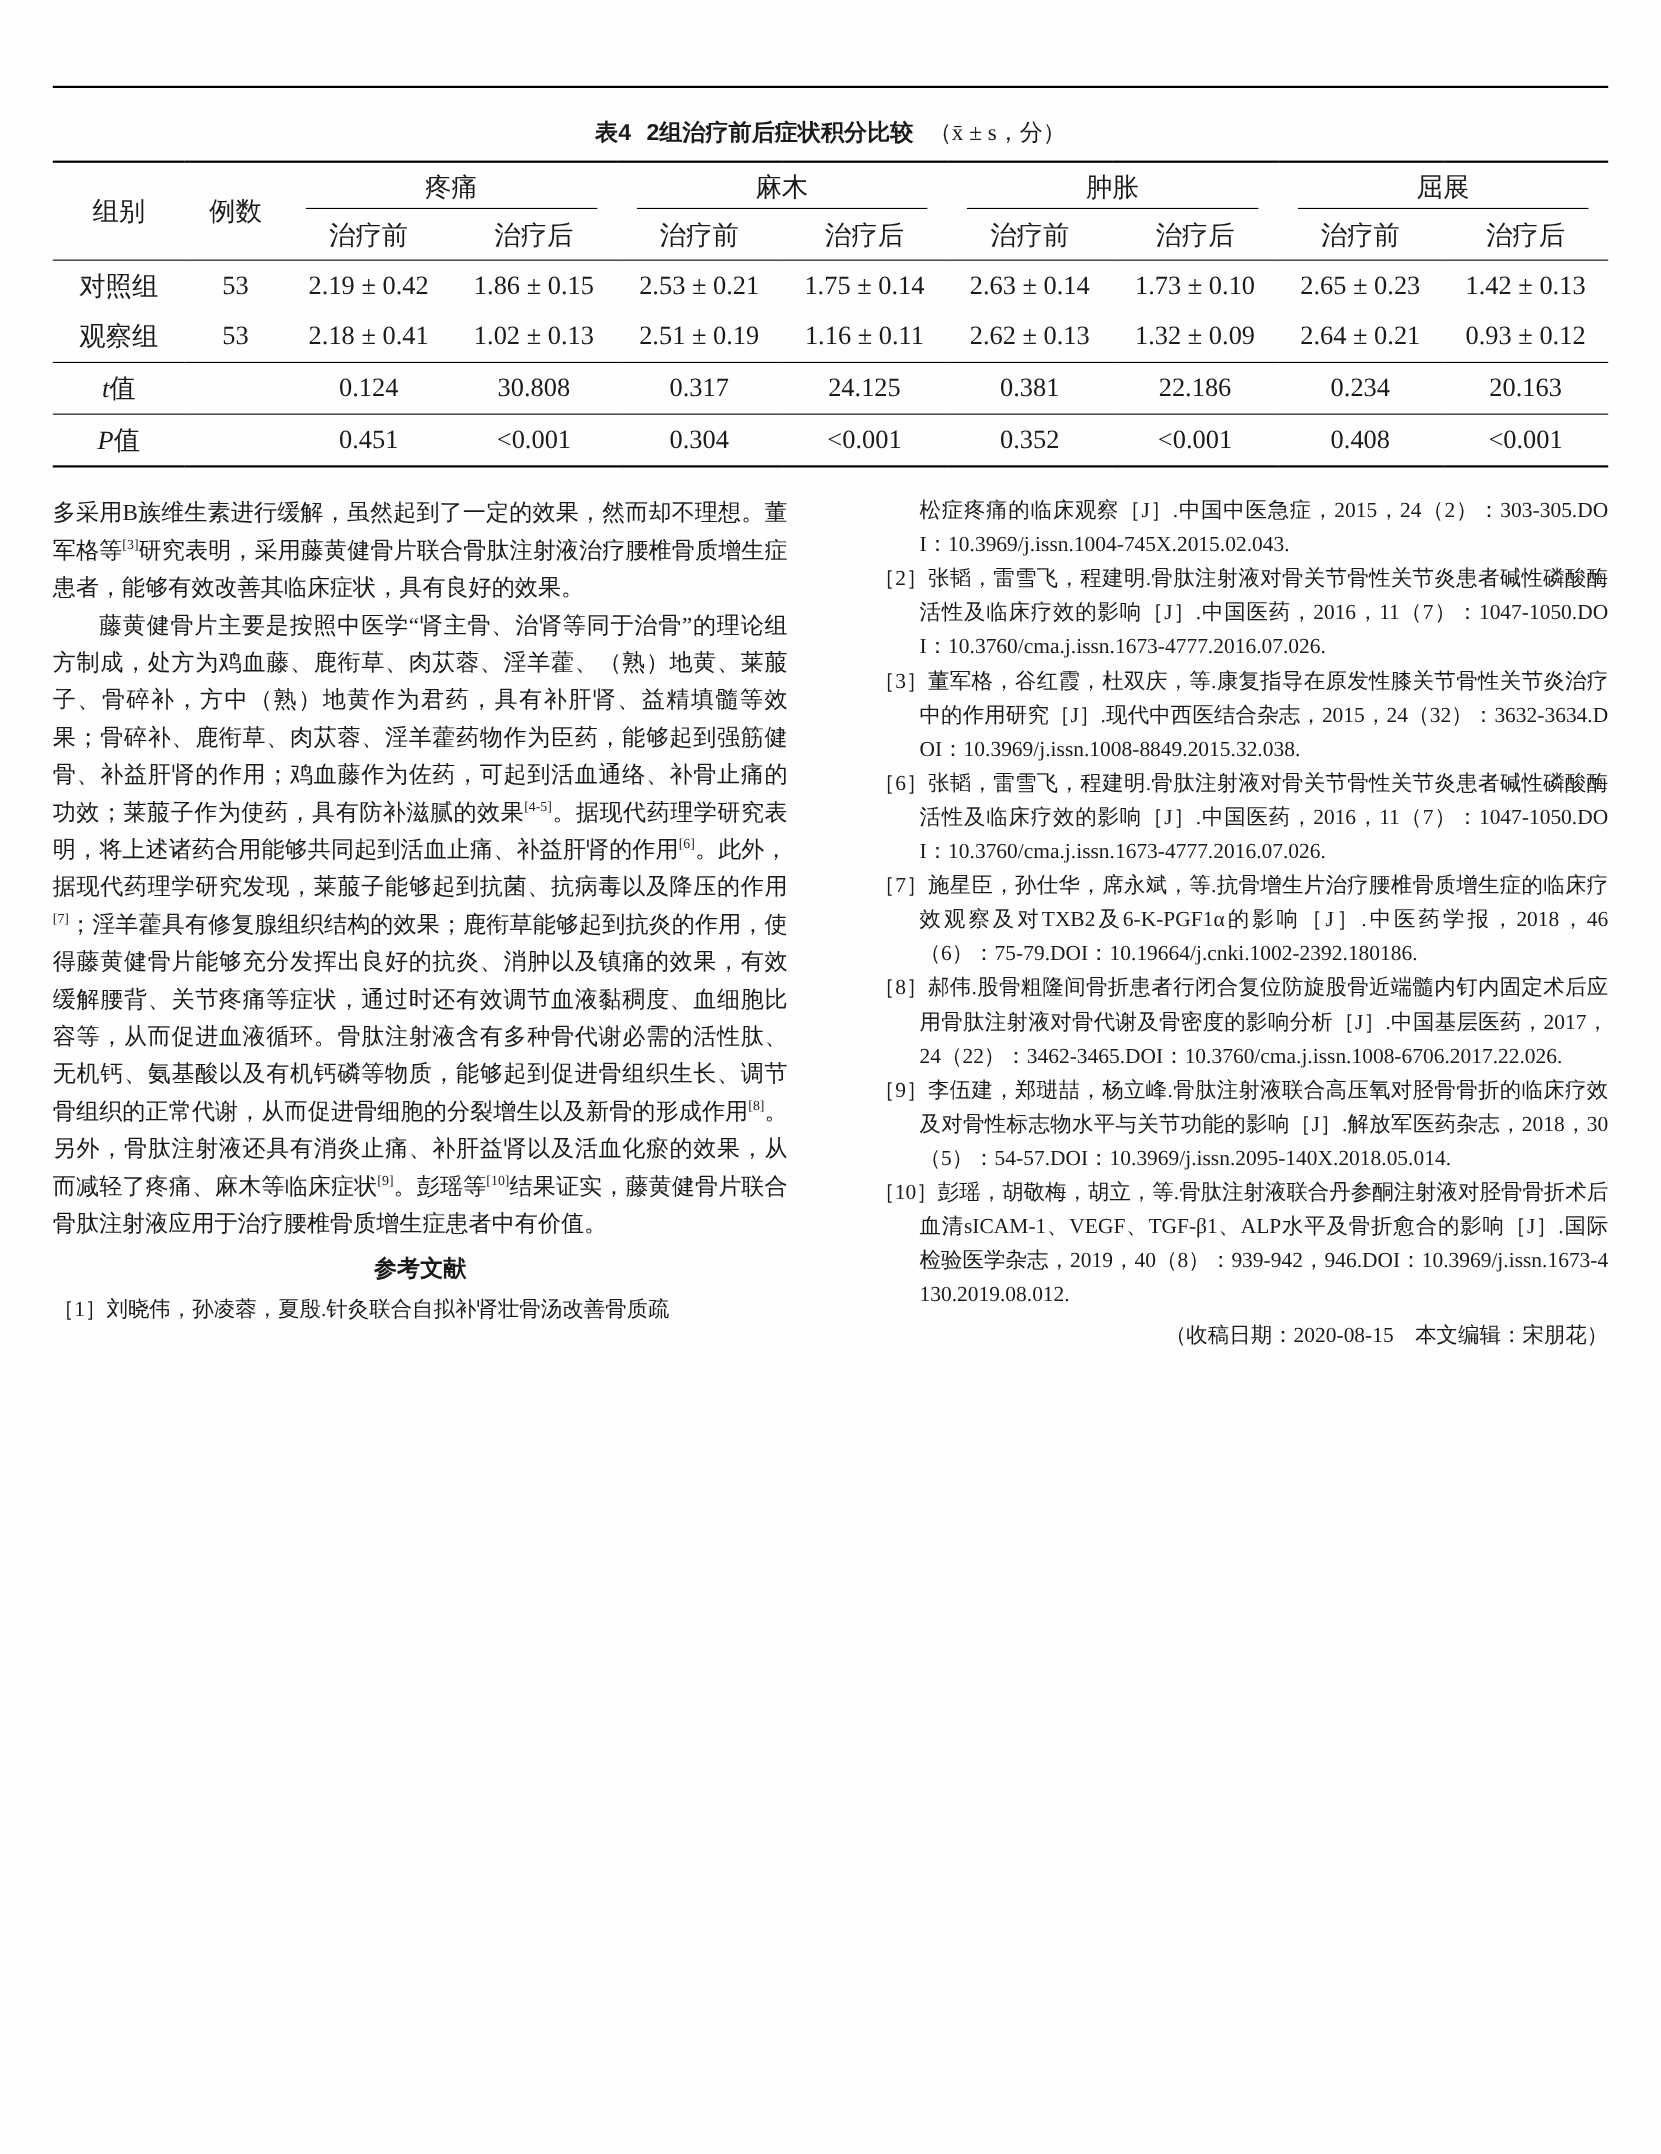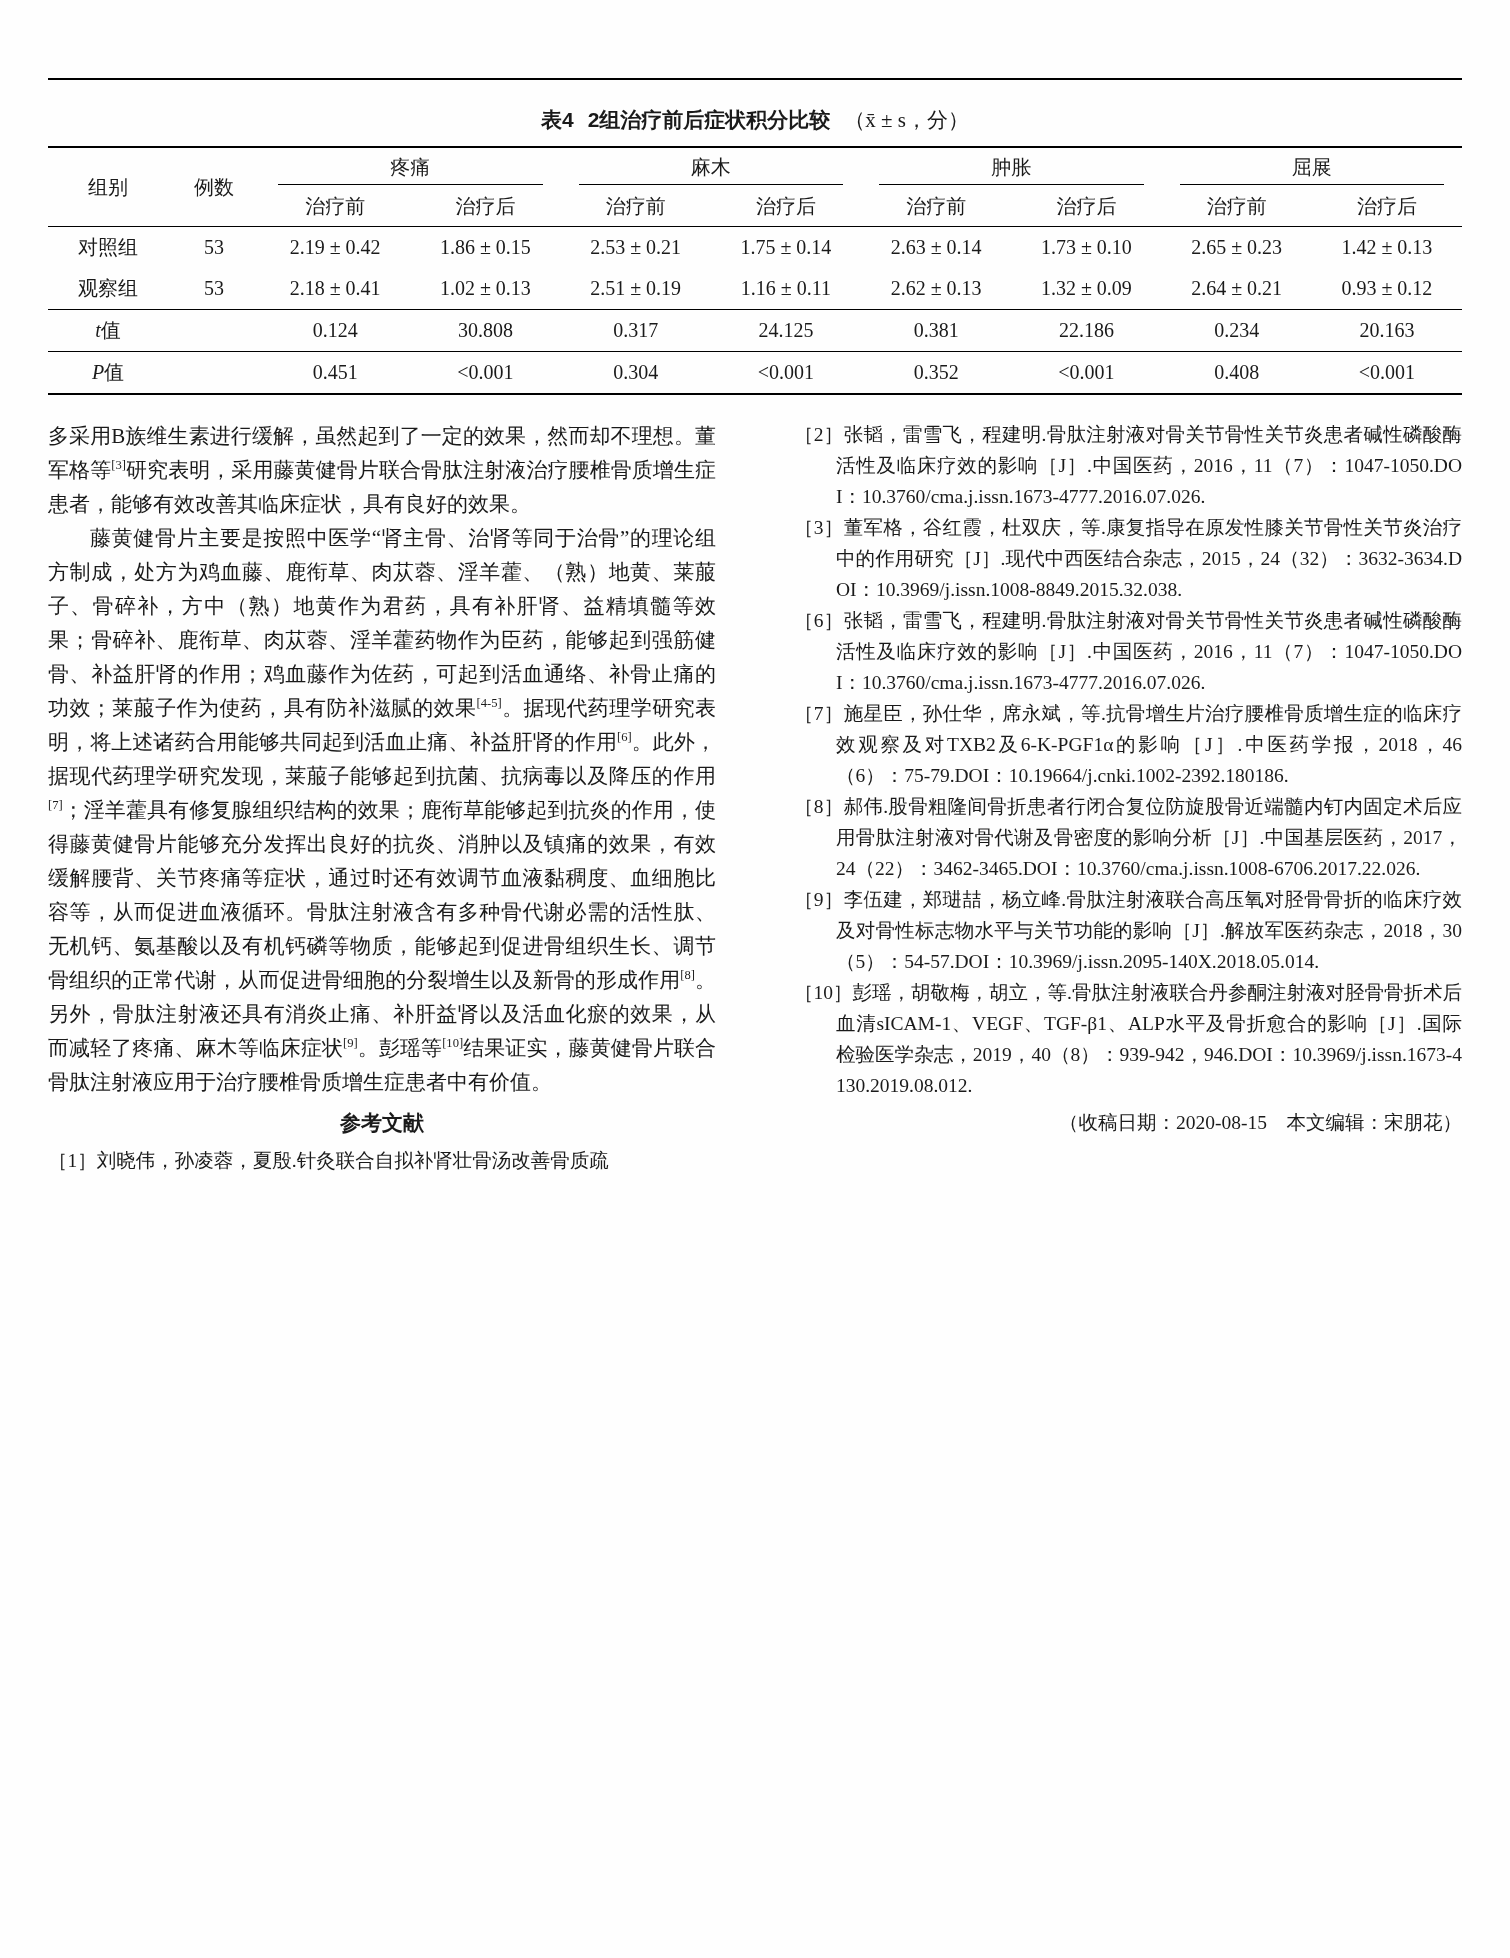--- a/index.html
+++ b/index.html
@@ -14,21 +14,21 @@
   .header-rule { border-bottom:2px solid #000; margin-top:8px; }
 
   
   .table-title { text-align:center; margin-top:26px; font-size:21px; }
   .table-title .tlabel, .table-title .ttext { font-family:"Liberation Sans","DejaVu Sans",sans-serif; font-weight:bold; }
   .table-title .tlabel { margin-right:14px; }
   .table-title .tunit { margin-left:14px; }
 
   
   .data-table { width:100%; border-collapse:collapse; table-layout:fixed; margin-top:12px;
-                border-top:2.5px solid #000; border-bottom:2.5px solid #000; font-size:20px; }
+                border-top:2.5px solid #000; border-bottom:2.5px solid #000; font-size:24px; }
   .data-table th, .data-table td { text-align:center; font-weight:normal; padding:6px 2px; }
   .data-table thead th.stub { border-bottom:1.5px solid #000; vertical-align:middle; }
   .data-table thead tr.subhead th { border-bottom:1.5px solid #000;text-align:center; }
   .group-th { position:relative; }
   .group-th::after { content:""; position:absolute; left:18px; right:18px; bottom:2px; border-bottom:1.3px solid #000; }
   .data-table tbody td { padding:7px 2px; }
   .data-table tr.stat-row td { border-top:1px solid #000; }
   .data-table i { font-style:italic; }
 
   
@@ -140,20 +140,21 @@
     <div class="col body-text">
       <div>
           <p>多采用B族维生素进行缓解，虽然起到了一定的效果，然而却不理想。董军格等<sup>[3]</sup>研究表明，采用藤黄健骨片联合骨肽注射液治疗腰椎骨质增生症患者，能够有效改善其临床症状，具有良好的效果。</p>
           <p class="indent">藤黄健骨片主要是按照中医学“肾主骨、治肾等同于治骨”的理论组方制成，处方为鸡血藤、鹿衔草、肉苁蓉、淫羊藿、（熟）地黄、莱菔子、骨碎补，方中（熟）地黄作为君药，具有补肝肾、益精填髓等效果；骨碎补、鹿衔草、肉苁蓉、淫羊藿药物作为臣药，能够起到强筋健骨、补益肝肾的作用；鸡血藤作为佐药，可起到活血通络、补骨止痛的功效；莱菔子作为使药，具有防补滋腻的效果<sup>[4-5]</sup>。据现代药理学研究表明，将上述诸药合用能够共同起到活血止痛、补益肝肾的作用<sup>[6]</sup>。此外，据现代药理学研究发现，莱菔子能够起到抗菌、抗病毒以及降压的作用<sup>[7]</sup>；淫羊藿具有修复腺组织结构的效果；鹿衔草能够起到抗炎的作用，使得藤黄健骨片能够充分发挥出良好的抗炎、消肿以及镇痛的效果，有效缓解腰背、关节疼痛等症状，通过时还有效调节血液黏稠度、血细胞比容等，从而促进血液循环。骨肽注射液含有多种骨代谢必需的活性肽、无机钙、氨基酸以及有机钙磷等物质，能够起到促进骨组织生长、调节骨组织的正常代谢，从而促进骨细胞的分裂增生以及新骨的形成作用<sup>[8]</sup>。另外，骨肽注射液还具有消炎止痛、补肝益肾以及活血化瘀的效果，从而减轻了疼痛、麻木等临床症状<sup>[9]</sup>。彭瑶等<sup>[10]</sup>结果证实，藤黄健骨片联合骨肽注射液应用于治疗腰椎骨质增生症患者中有价值。</p>
         </div>
       <div class="ref-heading">参考文献</div>
       <div class="ref-item"><span>［1］</span><span>刘晓伟，孙凌蓉，夏殷.针灸联合自拟补肾壮骨汤改善骨质疏</span></div>
     </div>
 
     <div class="col">
+      <div class="ref-cont">松症疼痛的临床观察［J］.中国中医急症，2015，24（2）：303-305.DOI：10.3969/j.issn.1004-745X.2015.02.043.</div>
       <div>
           <div class="ref-item"><span>［2］</span>张韬，雷雪飞，程建明.骨肽注射液对骨关节骨性关节炎患者碱性磷酸酶活性及临床疗效的影响［J］.中国医药，2016，11（7）：1047-1050.DOI：10.3760/cma.j.issn.1673-4777.2016.07.026.</div>
           <div class="ref-item"><span>［3］</span>董军格，谷红霞，杜双庆，等.康复指导在原发性膝关节骨性关节炎治疗中的作用研究［J］.现代中西医结合杂志，2015，24（32）：3632-3634.DOI：10.3969/j.issn.1008-8849.2015.32.038.</div>
           <div class="ref-item"><span>［6］</span>张韬，雷雪飞，程建明.骨肽注射液对骨关节骨性关节炎患者碱性磷酸酶活性及临床疗效的影响［J］.中国医药，2016，11（7）：1047-1050.DOI：10.3760/cma.j.issn.1673-4777.2016.07.026.</div>
           <div class="ref-item"><span>［7］</span>施星臣，孙仕华，席永斌，等.抗骨增生片治疗腰椎骨质增生症的临床疗效观察及对TXB2及6-K-PGF1α的影响［J］.中医药学报，2018，46（6）：75-79.DOI：10.19664/j.cnki.1002-2392.180186.</div>
           <div class="ref-item"><span>［8］</span>郝伟.股骨粗隆间骨折患者行闭合复位防旋股骨近端髓内钉内固定术后应用骨肽注射液对骨代谢及骨密度的影响分析［J］.中国基层医药，2017，24（22）：3462-3465.DOI：10.3760/cma.j.issn.1008-6706.2017.22.026.</div>
           <div class="ref-item"><span>［9］</span>李伍建，郑琎喆，杨立峰.骨肽注射液联合高压氧对胫骨骨折的临床疗效及对骨性标志物水平与关节功能的影响［J］.解放军医药杂志，2018，30（5）：54-57.DOI：10.3969/j.issn.2095-140X.2018.05.014.</div>
           <div class="ref-item"><span>［10］</span>彭瑶，胡敬梅，胡立，等.骨肽注射液联合丹参酮注射液对胫骨骨折术后血清sICAM-1、VEGF、TGF-β1、ALP水平及骨折愈合的影响［J］.国际检验医学杂志，2019，40（8）：939-942，946.DOI：10.3969/j.issn.1673-4130.2019.08.012.</div>
         </div>
       <div class="footer-note">（收稿日期：2020-08-15　本文编辑：宋朋花）</div>

